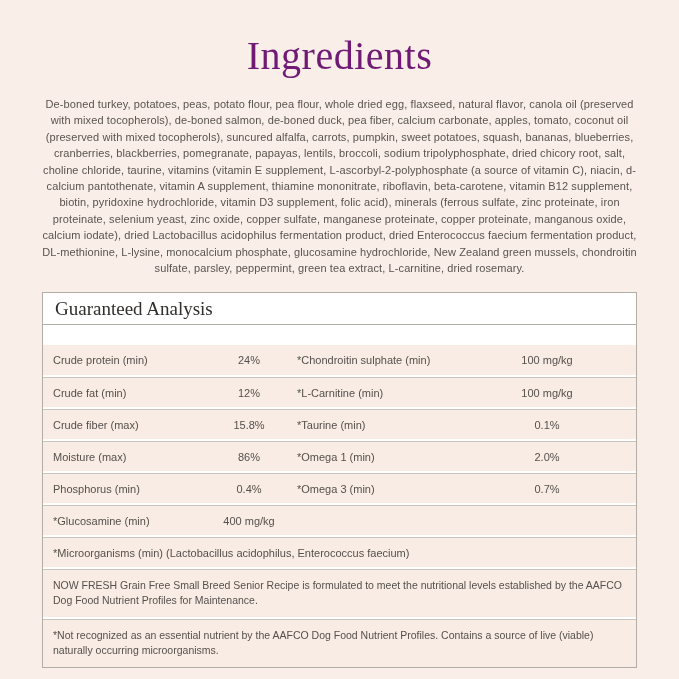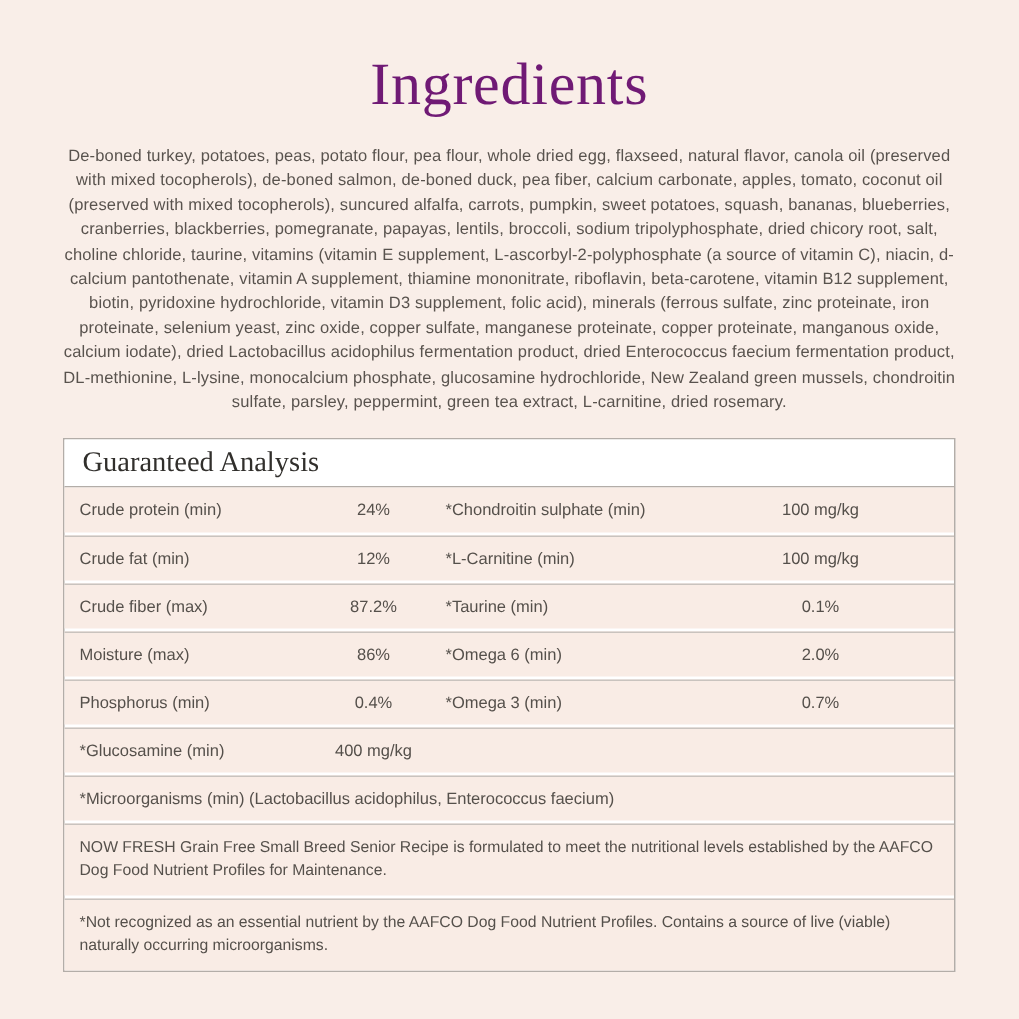--- a/index.html
+++ b/index.html
@@ -62,20 +62,21 @@
     margin-top: 2px;
     border-top: 1px solid #c9c3be;
   }
 
   .row {
     height: 30px;
     display: grid;
     grid-template-columns: 148px 96px 1fr 158px;
     align-items: center;
     padding: 0 10px;
+    margin-top: 20px;
   }
   .row-wide {
     height: 30px;
     display: grid;
     grid-template-columns: 1fr 158px;
     align-items: center;
     padding: 0 10px;
   }
   .cell-value { text-align: center; }
 
@@ -106,29 +107,29 @@
 
     <div class="row">
       <span class="cell-label">Crude fat (min)</span>
       <span class="cell-value">12%</span>
       <span class="cell-label">*L-Carnitine (min)</span>
       <span class="cell-value">100 mg/kg</span>
     </div>
 
     <div class="row">
       <span class="cell-label">Crude fiber (max)</span>
-      <span class="cell-value">87.2%</span>
+      <span class="cell-value">15.8%</span>
       <span class="cell-label">*Taurine (min)</span>
       <span class="cell-value">0.1%</span>
     </div>
 
     <div class="row">
       <span class="cell-label">Moisture (max)</span>
       <span class="cell-value">86%</span>
-      <span class="cell-label">*Omega 6 (min)</span>
+      <span class="cell-label">*Omega 1 (min)</span>
       <span class="cell-value">2.0%</span>
     </div>
 
     <div class="row">
       <span class="cell-label">Phosphorus (min)</span>
       <span class="cell-value">0.4%</span>
       <span class="cell-label">*Omega 3 (min)</span>
       <span class="cell-value">0.7%</span>
     </div>
 

